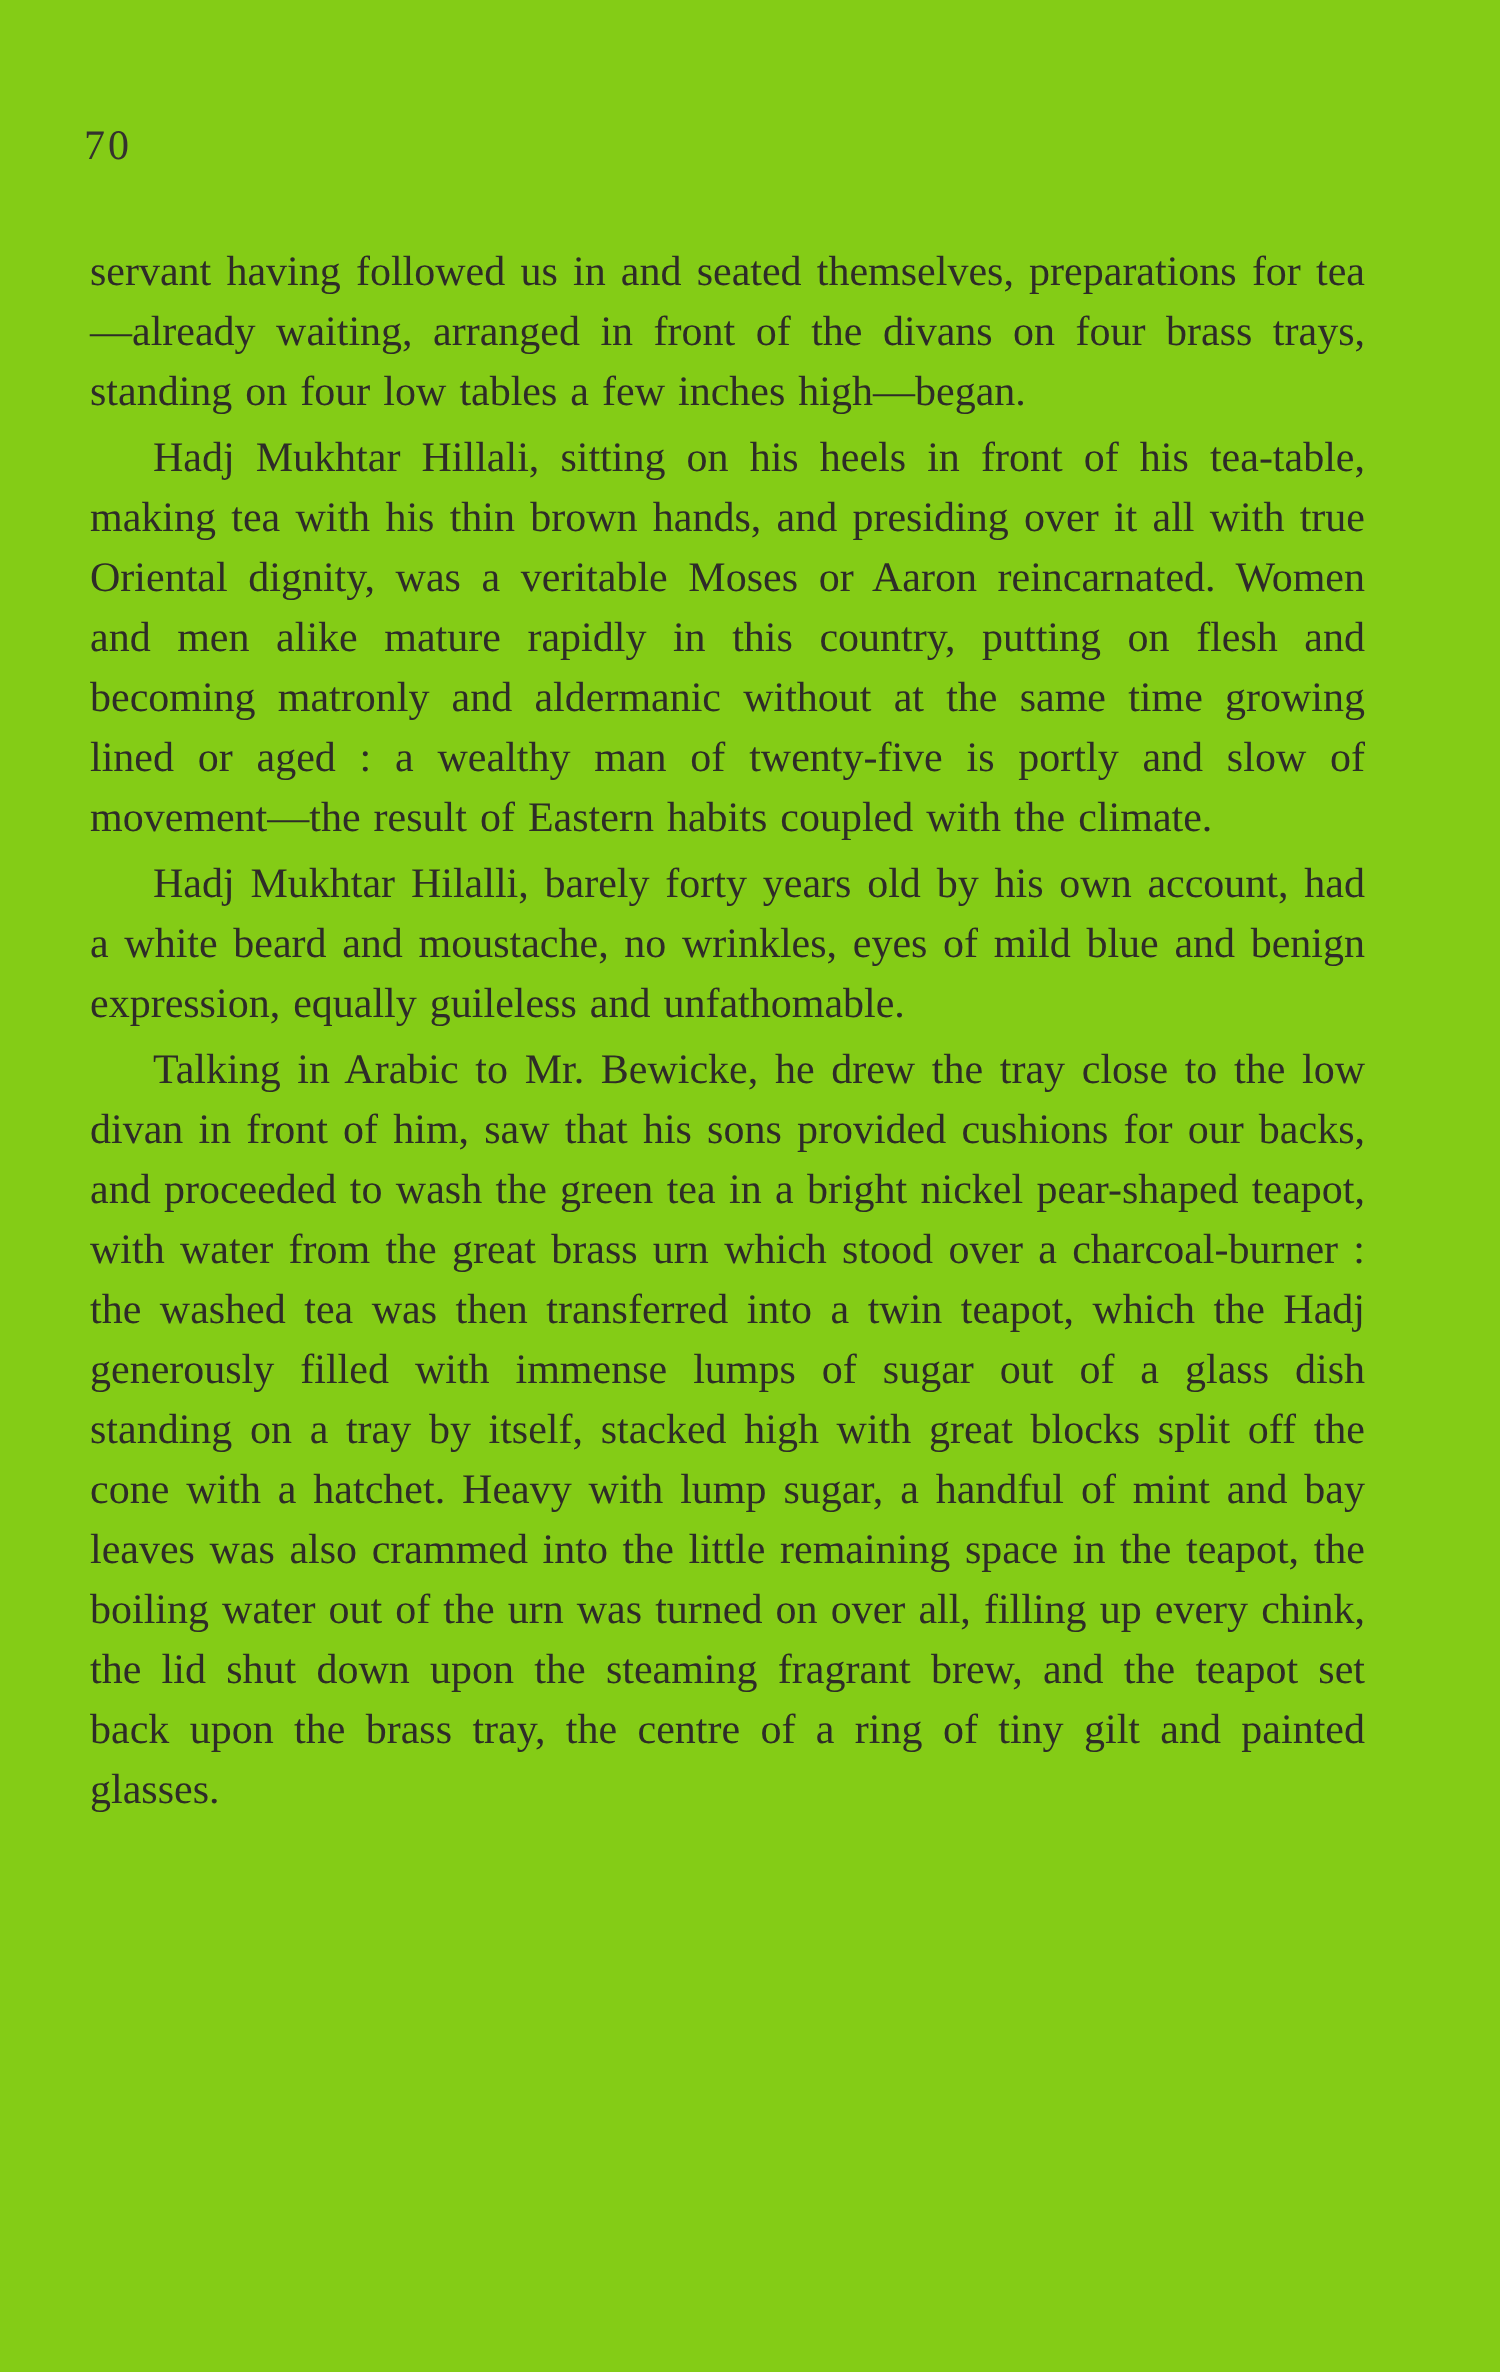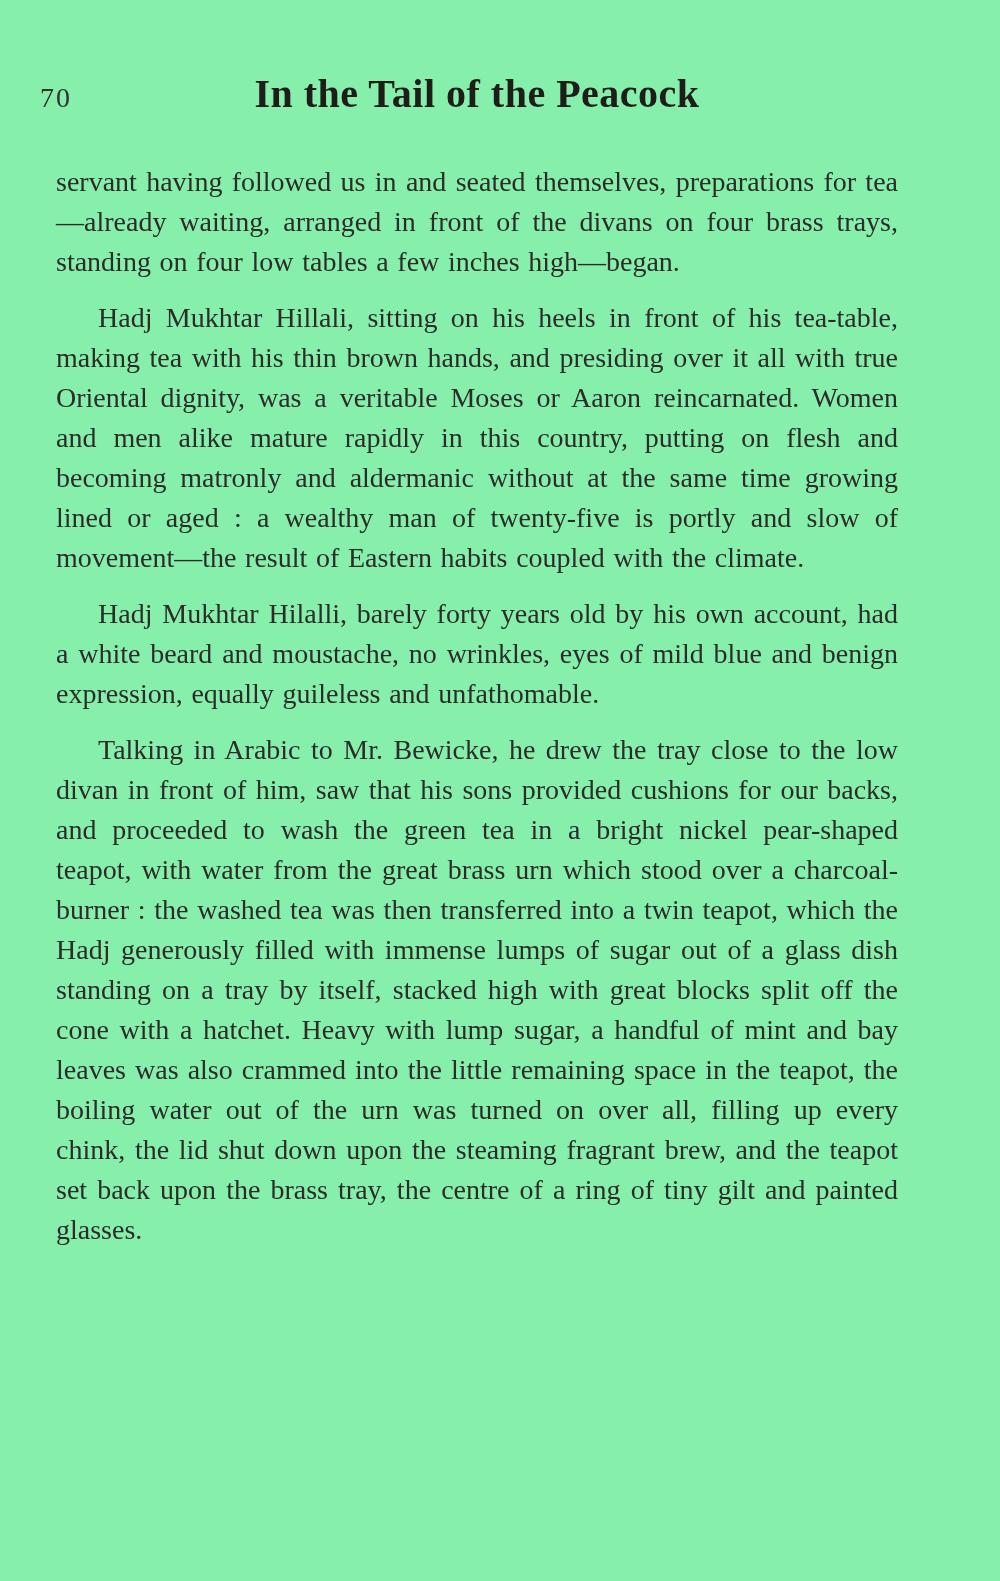--- a/index.html
+++ b/index.html
@@ -5,22 +5,22 @@
   html, body {
     margin: 0;
     padding: 0;
     background: #ffffff;
   }
   .page {
     position: relative;
     width: 1000px;
     height: 1581px;
     box-sizing: border-box;
-    background: #86efac;
-    padding: 68px 86px 10px 40px;
+    background: #84cc16;
+    padding: 68px 86px 10px 56px;
     font-family: "Liberation Serif", "DejaVu Serif", serif;
     color: #2e2c28;
     overflow: hidden;
   }
   .page-header {
     position: relative;
     height: 58px;
     margin-bottom: 36px;
   }
   .page-number {
@@ -34,41 +34,40 @@
   .page-title {
     margin: 0;
     text-align: center;
     font-size: 40px;
     line-height: 52px;
     font-weight: 700;
     letter-spacing: 0.5px;
     color: #1f1d1a;
   }
   .page-body p {
-    margin: 16px;
+    margin: 4px;
     font-size: 28px;
     line-height: 40px;
     text-align: justify;
     text-indent: 42px;
     word-spacing: 0.06em;
   }
   .page-body p.no-indent {
     text-indent: 0;
   }
   .page-body p.continues {
     text-align-last: justify;
   }
 </style>
 </head>
 <body>
 
 <div class="page">
   <header class="page-header">
     <span class="page-number">70</span>
-    <h1 class="page-title">In the Tail of the Peacock</h1>
   </header>
   <main class="page-body">
     <p class="para no-indent">servant having followed us in and seated themselves, preparations for tea—already waiting, arranged in front of the divans on four brass trays, standing on four low tables a few inches high—began.</p>
     <p class="para">Hadj Mukhtar Hillali, sitting on his heels in front of his tea-table, making tea with his thin brown hands, and presiding over it all with true Oriental dignity, was a veritable Moses or Aaron reincarnated.  Women and men alike mature rapidly in this country, putting on flesh and becoming matronly and aldermanic without at the same time growing lined or aged : a wealthy man of twenty-five is portly and slow of movement—the result of Eastern habits coupled with the climate.</p>
     <p class="para">Hadj Mukhtar Hilalli, barely forty years old by his own account, had a white beard and moustache, no wrinkles, eyes of mild blue and benign expression, equally guileless and unfathomable.</p>
     <p class="para">Talking in Arabic to Mr. Bewicke, he drew the tray close to the low divan in front of him, saw that his sons provided cushions for our backs, and proceeded to wash the green tea in a bright nickel pear-shaped teapot, with water from the great brass urn which stood over a charcoal-burner : the washed tea was then transferred into a twin teapot, which the Hadj generously filled with immense lumps of sugar out of a glass dish standing on a tray by itself, stacked high with great blocks split off the cone with a hatchet.  Heavy with lump sugar, a handful of mint and bay leaves was also crammed into the little remaining space in the teapot, the boiling water out of the urn was turned on over all, filling up every chink, the lid shut down upon the steaming fragrant brew, and the teapot set back upon the brass tray, the centre of a ring of tiny gilt and painted glasses.</p>
   </main>
 </div>
 
 </body></html>

